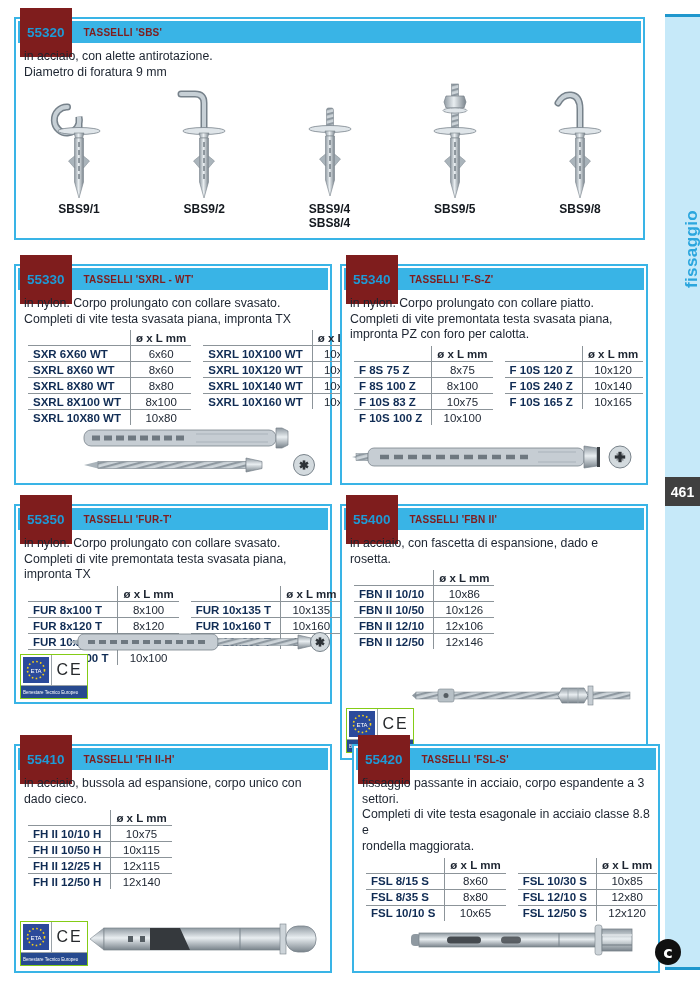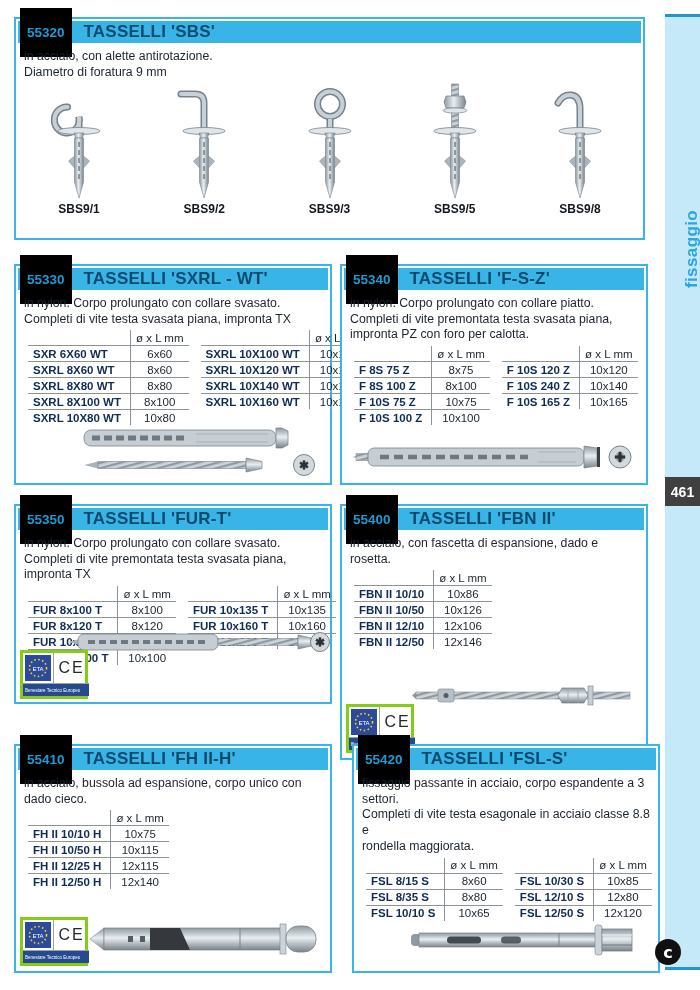--- a/index.html
+++ b/index.html
@@ -11,42 +11,42 @@
   .sec { position: absolute; border: 2px solid #39b4e6; background: #fff; }
   #s55320 { left:14px; top:17px;  width:631px; height:223px; }
   #s55330 { left:14px; top:264px; width:318px; height:221px; }
   #s55340 { left:340px;top:264px; width:308px; height:221px; }
   #s55350 { left:14px; top:504px; width:318px; height:200px; }
   #s55400 { left:340px;top:504px; width:308px; height:256px; }
   #s55410 { left:14px; top:744px; width:318px; height:229px; }
   #s55420 { left:352px;top:744px; width:308px; height:229px; }
 
   .sec-head { margin:2px; height:22px; background:#39b4e6; display:flex; align-items:center; }
-  .code { background:#000000; color:#1e9ad6; font-weight:bold; font-size:13.5px;
+  .code { background:#7f1d1d; color:#1e9ad6; font-weight:bold; font-size:13.5px;
           padding:16px 7px; margin-left:2px; line-height:17px; }
-  .title { color:#0c4a6e; font-weight:bold; font-size:17px; margin-left:12px; letter-spacing:.2px; }
+  .title { color:#7f1d1d; font-weight:bold; font-size:10px; margin-left:12px; letter-spacing:.2px; }
   .desc { padding:4px 8px 0 8px; font-size:12.3px; line-height:1.28; white-space:pre-line; }
 
   .tables { display:flex; gap:12px; padding:3px 4px 0 12px; align-items:flex-start; }
   table { border-collapse:collapse; }
-  th.val { font-weight:normal; font-size:11px; color:#1c2430; }
+  th.val { font-weight:bold; font-size:11px; color:#1c2430; }
   td,th { padding:1.5px 5px; }
   td.nm { font-weight:bold; font-size:11.5px; color:#102c54; padding-right:9px; white-space:nowrap; }
   td.val, th.val { border-left:1px solid #8c9499; text-align:center; min-width:52px;
                    font-size:11.5px; white-space:nowrap; }
   tbody td { border-top:1px solid #8c9499; }
 
   .sbs-row { position:absolute; left:26px; right:26px; bottom:8px; display:flex;
              justify-content:space-between; align-items:flex-end; }
   .fig { display:flex; flex-direction:column; align-items:center; }
   .fig .cap { font-weight:bold; font-size:12px; color:#14191f; text-align:center;
               white-space:pre-line; line-height:14px; height:28px; margin-top:2px; }
 
   .img { position:absolute; }
-  .cert { position:absolute; width:68px; border:3px solid #84cc16; background:#fff;
+  .cert { position:absolute; width:68px; border:1px solid #84cc16; background:#fff;
           display:grid; grid-template-columns:30px 36px; grid-template-rows:30px 13px; }
   .etabox { display:flex; align-items:center; justify-content:center; }
   .cebox { border-left:1px solid #9aa2a8; display:flex; align-items:center;
            justify-content:center; font-size:16px; color:#26292c; letter-spacing:2px; }
   .certcap { grid-column:1 / 3; background:#274a8f; color:#fff; font-size:4.5px;
              line-height:5px; display:flex; align-items:center; padding:0 2px;
              border-top:1px solid #9aa2a8; white-space:pre-line; }
 
   .sidebar { position:absolute; left:665px; top:14px; width:35px; height:956px;
              background:#c6e9f9; border-top:3px solid #1f97cd; border-bottom:3px solid #1f97cd; }
@@ -125,28 +125,26 @@
     </figure>
     <figure class="fig">
       <svg width="74" height="122" viewBox="0 2 60 122">
         <path d="M30 54 V27 Q30 18 21 18 H7" fill="none" stroke="#76818a" stroke-width="7" stroke-linecap="round"></path>
         <path d="M30 54 V27 Q30 18 21 18 H7" fill="none" stroke="#c7d0d6" stroke-width="4" stroke-linecap="round"></path>
         <use href="#sbsbody"></use>
       </svg>
       <figcaption class="cap">SBS9/2</figcaption>
     </figure>
     <figure class="fig">
-      <svg width="74" height="122" viewBox="0 2 60 122">
-        <line x1="30" y1="54" x2="30" y2="41" stroke="#76818a" stroke-width="7"></line>
-        <circle cx="30" cy="28" r="12.5" fill="none" stroke="#76818a" stroke-width="7"></circle>
-        <circle cx="30" cy="28" r="12.5" fill="none" stroke="#c7d0d6" stroke-width="4"></circle>
-        <line x1="30" y1="54" x2="30" y2="43" stroke="#c7d0d6" stroke-width="4"></line>
+      <svg width="74" height="96" viewBox="0 30 60 96">
+        <rect x="26.5" y="34" width="7" height="20" rx="2" fill="url(#thr)" stroke="#79838b" stroke-width="0.6"></rect>
         <use href="#sbsbody"></use>
       </svg>
-      <figcaption class="cap">SBS9/3</figcaption>
+      <figcaption class="cap">SBS9/4
+SBS8/4</figcaption>
     </figure>
     <figure class="fig">
       <svg width="74" height="122" viewBox="0 2 60 122">
         <rect x="26.5" y="8" width="7" height="46" fill="url(#thr)" stroke="#79838b" stroke-width="0.6"></rect>
         <polygon points="21,20 39,20 41,26 39,32 21,32 19,26" fill="url(#gmv)" stroke="#79838b" stroke-width="0.7"></polygon>
         <ellipse cx="30" cy="34.5" rx="12" ry="2.6" fill="#dfe5e9" stroke="#79838b" stroke-width="0.7"></ellipse>
         <use href="#sbsbody"></use>
       </svg>
       <figcaption class="cap">SBS9/5</figcaption>
     </figure>
@@ -261,21 +259,21 @@
       <tbody>
         <tr>
             <td class="nm">F 8S 75 Z</td>
             <td class="val">8x75</td>
           </tr>
         <tr>
             <td class="nm">F 8S 100 Z</td>
             <td class="val">8x100</td>
           </tr>
         <tr>
-            <td class="nm">F 10S 75 Z</td>
+            <td class="nm">F 10S 83 Z</td>
             <td class="val">10x75</td>
           </tr>
         <tr>
             <td class="nm">F 10S 100 Z</td>
             <td class="val">10x100</td>
           </tr>
       </tbody>
     </table>
     <table>
       <thead>

